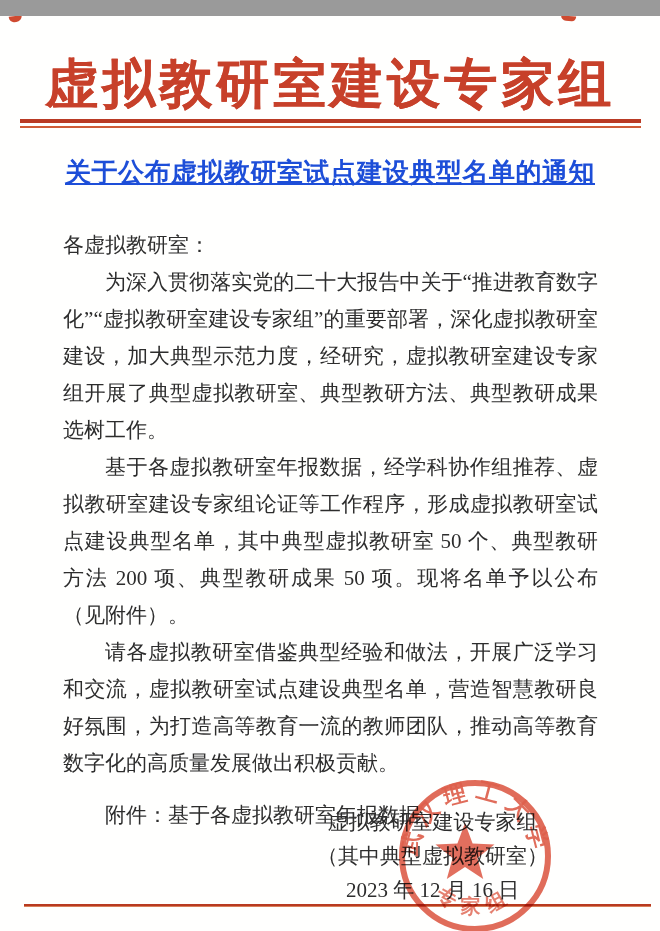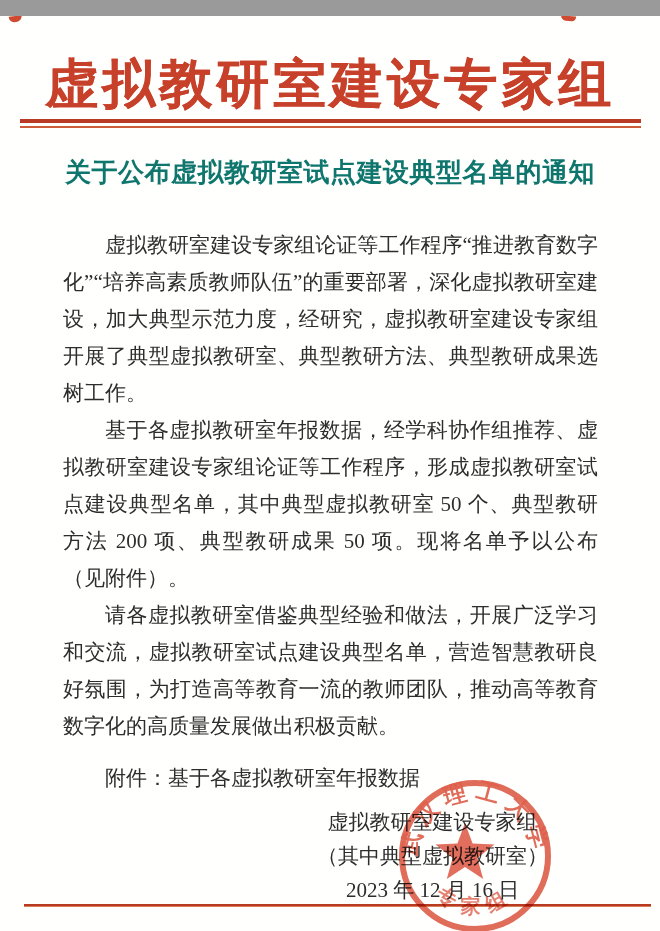--- a/index.html
+++ b/index.html
@@ -25,22 +25,22 @@
     letter-spacing:4px;white-space:nowrap;
     color:#c7402a;
     text-shadow:0.5px 0 0 #c7402a;
   }
   .divider-thick{position:absolute;top:103px;left:20px;right:19px;height:4px;background:#b93a24;}
   .divider-thin{position:absolute;top:110px;left:20px;right:19px;height:2px;background:#cf5c38;}
 
   .notice-title{
     position:absolute;top:139px;left:0;right:0;
     text-align:center;
-    font-size:26px;font-weight:bold;color:#0f766e;
-    letter-spacing:0.5px;white-space:nowrap;
+    font-size:26px;font-weight:bold;color:#1d4ed8;
+    letter-spacing:0.5px;white-space:nowrap;text-decoration:underline;
   }
 
   .body-text{
     position:absolute;top:211px;left:63px;width:535px;
     font-size:21px;line-height:37px;
     text-align:justify;
   }
   .body-text p{margin:0;text-indent:2em;}
   .body-text p.salutation{text-indent:0;}
   .body-text p.attachment{margin-top:15px;}
@@ -76,21 +76,22 @@
   <div class="smudge smudge-right"></div>
 
   <div class="letterhead">虚拟教研室建设专家组</div>
 
   <div class="divider-thick"></div>
   <div class="divider-thin"></div>
 
   <div class="notice-title">关于公布虚拟教研室试点建设典型名单的通知</div>
 
   <div class="body-text">
-    <p>虚拟教研室建设专家组论证等工作程序“推进教育数字化”“培养高素质教师队伍”的重要部署，深化虚拟教研室建设，加大典型示范力度，经研究，虚拟教研室建设专家组开展了典型虚拟教研室、典型教研方法、典型教研成果选树工作。</p>
+    <p class="salutation">各虚拟教研室：</p>
+    <p>为深入贯彻落实党的二十大报告中关于“推进教育数字化”“虚拟教研室建设专家组”的重要部署，深化虚拟教研室建设，加大典型示范力度，经研究，虚拟教研室建设专家组开展了典型虚拟教研室、典型教研方法、典型教研成果选树工作。</p>
     <p>基于各虚拟教研室年报数据，经学科协作组推荐、虚拟教研室建设专家组论证等工作程序，形成虚拟教研室试点建设典型名单，其中典型虚拟教研室 50 个、典型教研方法 200 项、典型教研成果 50 项。现将名单予以公布（见附件）。</p>
     <p>请各虚拟教研室借鉴典型经验和做法，开展广泛学习和交流，虚拟教研室试点建设典型名单，营造智慧教研良好氛围，为打造高等教育一流的教师团队，推动高等教育数字化的高质量发展做出积极贡献。</p>
     <p class="attachment">附件：基于各虚拟教研室年报数据</p>
   </div>
 
   <div class="signature">
     <div>虚拟教研室建设专家组</div>
     <div>（其中典型虚拟教研室）</div>
     <div>2023 年 12 月 16 日</div>
   </div>

